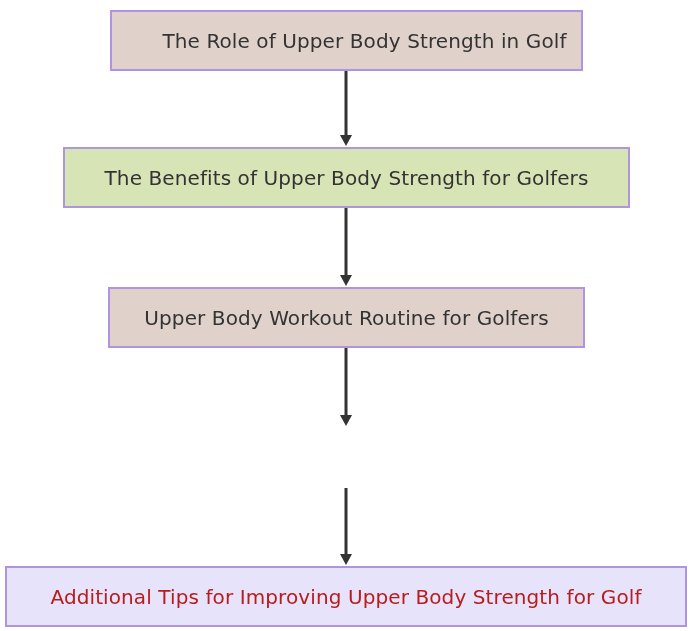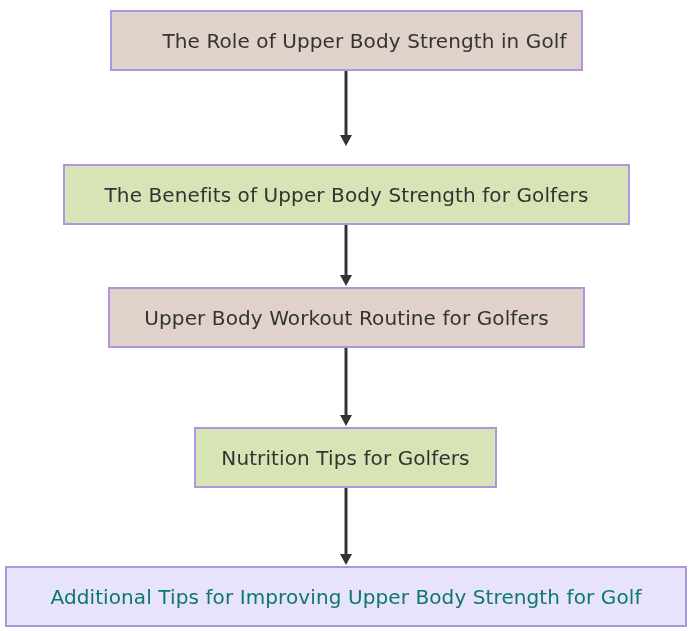--- a/index.html
+++ b/index.html
@@ -74,29 +74,26 @@
     <g>
       <line id="edge-line-4" x1="346" y1="488" x2="346" y2="555" stroke="#333333" stroke-width="3"></line>
       <polygon id="edge-head-4" points="340,554 352,554 346,565" fill="#333333"></polygon>
     </g>
   </svg>
 
   <div class="node" id="node-0" style="left: 110px; top: 10px; width: 473px; height: 61px; background: rgb(224, 210, 203); border-color: rgb(175, 148, 224); padding-left: 36px;">
     <span class="node-label" style="color: rgb(51, 51, 51);">The Role of Upper Body Strength in Golf</span>
   </div>
 
-  <div class="node" id="node-1" style="left: 63px; top: 147px; width: 567px; height: 61px; background: rgb(215, 228, 181); border-color: rgb(175, 148, 224); margin-top: 17px;">
+  <div class="node" id="node-1" style="left: 63px; top: 147px; width: 567px; height: 61px; background: rgb(215, 228, 181); border-color: rgb(175, 148, 224);">
     <span class="node-label" style="color: rgb(51, 51, 51);">The Benefits of Upper Body Strength for Golfers</span>
   </div>
 
   <div class="node" id="node-2" style="left: 108px; top: 287px; width: 477px; height: 61px; background: rgb(224, 210, 203); border-color: rgb(175, 148, 224); text-align: center;">
     <span class="node-label" style="color: rgb(51, 51, 51);">Upper Body Workout Routine for Golfers</span>
   </div>
 
-  <div class="node" id="node-3" style="left: 194px; top: 427px; width: 303px; height: 61px; background: rgb(215, 228, 181); border-color: rgb(175, 148, 224);">
-    <span class="node-label" style="color: rgb(51, 51, 51);">Nutrition Tips for Golfers</span>
-  </div>
 
   <div class="node" id="node-4" style="left: 5px; top: 566px; width: 682px; height: 61px; background: rgb(230, 227, 251); border-color: rgb(175, 148, 224);">
-    <span class="node-label" style="color: #0f766e;">Additional Tips for Improving Upper Body Strength for Golf</span>
+    <span class="node-label" style="color: #b91c1c;">Additional Tips for Improving Upper Body Strength for Golf</span>
   </div>
 
 </div>
 
 </body></html>

